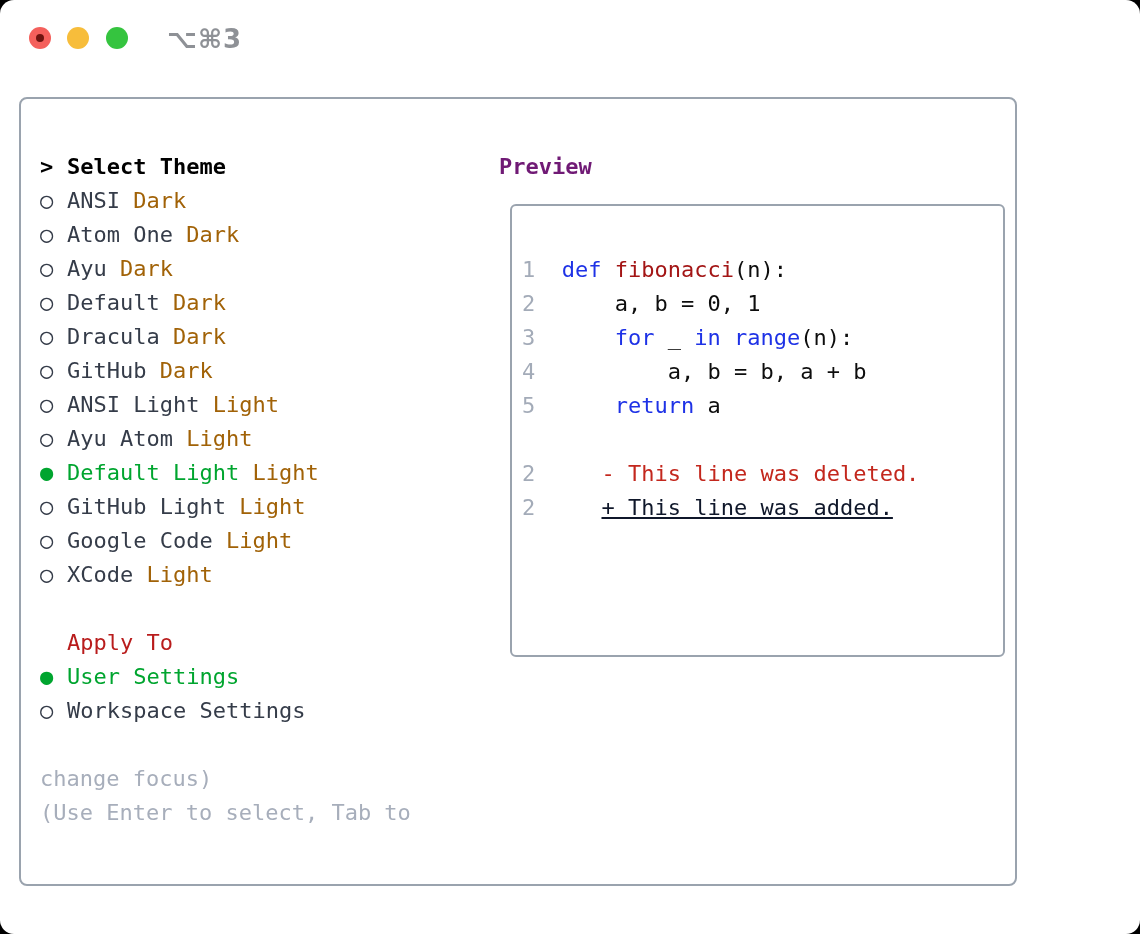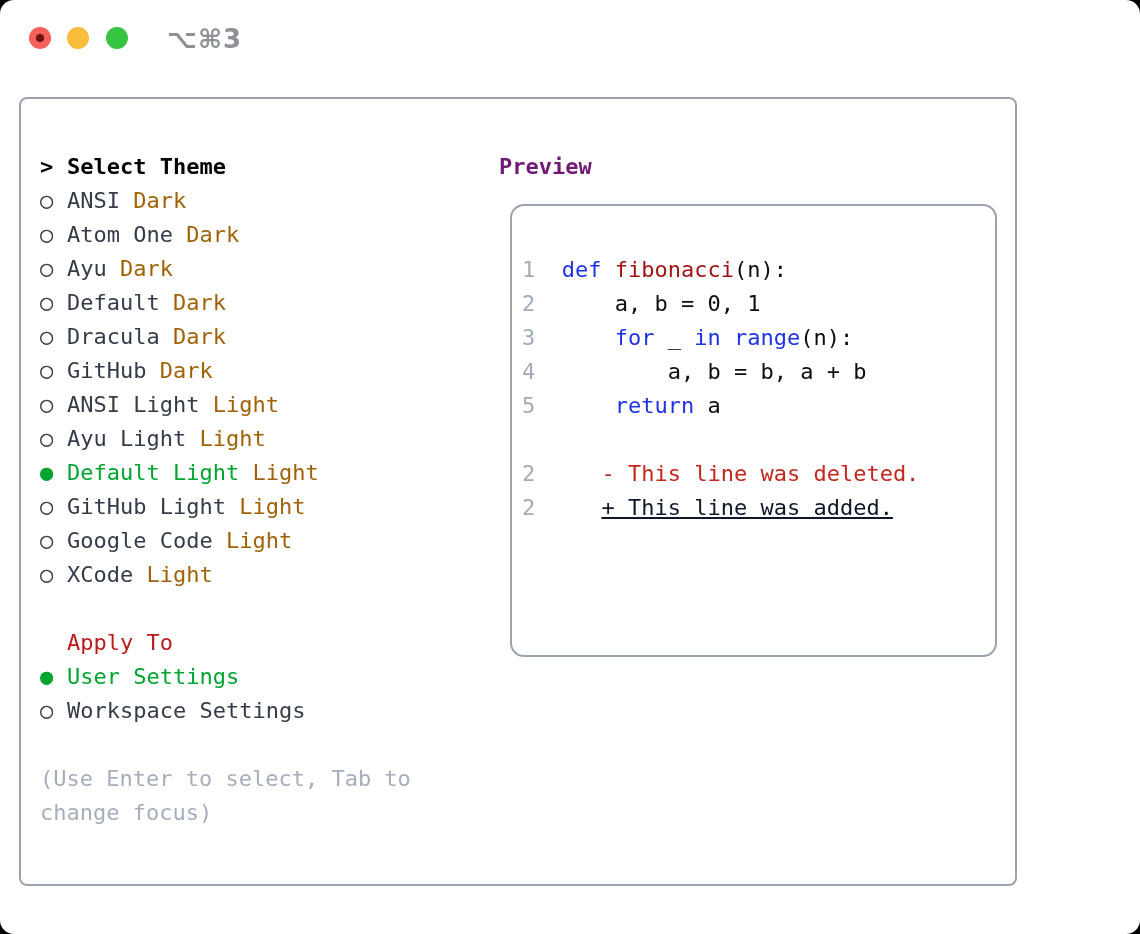--- a/index.html
+++ b/index.html
@@ -22,22 +22,22 @@
   .bullet{display:inline-block;width:27px;white-space:pre;}
   .hdr{font-weight:bold;color:#000;}
   .name{color:#353c49;}
   .ring{color:#353c49;}
   .sel{color:#00a52f;}
   .variant{color:#a16207;white-space:pre;}
   .subhdr{color:#b91c1c;}
   .help{color:#a7aebb;}
   
   .preview-title{position:absolute;left:478px;top:51px;height:34px;line-height:34px;font-size:22px;font-weight:bold;color:#701a75;}
-  .preview-box{position:absolute;left:489px;top:105px;width:473px;height:402px;border:2px solid #9aa3ae;border-radius:14px;
-               padding:47px 0 0 10px;box-sizing:content-box;overflow:hidden;}
+  .preview-box{position:absolute;left:489px;top:105px;width:473px;height:402px;border:2px solid #9aa3ae;border-radius:6px;
+               padding:47px 8px 0 10px;box-sizing:content-box;overflow:hidden;}
   .cl{height:34px;line-height:34px;font-size:22px;white-space:pre;}
   .num{color:#a3abb8;}
   .kw{color:#1e32e6;}
   .fn{color:#a31515;}
   .plain{color:#0d0d0d;}
   .ctx{color:#999fa6;}
   .del{color:#c3271d;}
   .add{color:#0f172a;text-decoration:underline;}
 </style>
 </head>
@@ -60,37 +60,37 @@
         <span class="bullet">&gt;</span><span>Select Theme</span>
       </div>
       <div>
           <div class="row"><span class="bullet ring">○</span><span class="name">ANSI</span><span class="variant"> Dark</span></div>
           <div class="row"><span class="bullet ring">○</span><span class="name">Atom One</span><span class="variant"> Dark</span></div>
           <div class="row"><span class="bullet ring">○</span><span class="name">Ayu</span><span class="variant"> Dark</span></div>
           <div class="row"><span class="bullet ring">○</span><span class="name">Default</span><span class="variant"> Dark</span></div>
           <div class="row"><span class="bullet ring">○</span><span class="name">Dracula</span><span class="variant"> Dark</span></div>
           <div class="row"><span class="bullet ring">○</span><span class="name">GitHub</span><span class="variant"> Dark</span></div>
           <div class="row"><span class="bullet ring">○</span><span class="name">ANSI Light</span><span class="variant"> Light</span></div>
-          <div class="row"><span class="bullet ring">○</span><span class="name">Ayu Light</span><span class="variant"> Light</span></div>
+          <div class="row"><span class="bullet ring">○</span><span class="name">Ayu Atom</span><span class="variant"> Light</span></div>
           <div class="row"><span class="bullet sel">●</span><span class="sel">Default Light</span><span class="variant"> Light</span></div>
           <div class="row"><span class="bullet ring">○</span><span class="name">GitHub Light</span><span class="variant"> Light</span></div>
           <div class="row"><span class="bullet ring">○</span><span class="name">Google Code</span><span class="variant"> Light</span></div>
           <div class="row"><span class="bullet ring">○</span><span class="name">XCode</span><span class="variant"> Light</span></div>
         </div>
       <div class="row"></div>
       <div class="row subhdr">
         <span class="bullet"> </span><span>Apply To</span>
       </div>
       <div>
           <div class="row"><span class="bullet sel">●</span><span class="sel">User Settings</span></div>
           <div class="row"><span class="bullet ring">○</span><span class="name">Workspace Settings</span></div>
         </div>
       <div class="row"></div>
+      <div class="row help">change focus)</div>
       <div class="row help">(Use Enter to select, Tab to</div>
-      <div class="row help">change focus)</div>
     </div>
 
     <div class="preview-title">Preview</div>
     <div class="preview-box">
         <div class="cl"><span class="num">1  </span><span class="kw">def</span><span class="plain"> </span><span class="fn">fibonacci</span><span class="plain">(n):</span></div>
         <div class="cl"><span class="num">2      </span><span class="plain">a, b = 0, 1</span></div>
         <div class="cl"><span class="num">3      </span><span class="kw">for</span><span class="plain"> _ </span><span class="kw">in</span><span class="plain"> </span><span class="kw">range</span><span class="plain">(n):</span></div>
         <div class="cl"><span class="num">4          </span><span class="plain">a, b = b, a + b</span></div>
         <div class="cl"><span class="num">5      </span><span class="kw">return</span><span class="plain"> a</span></div>
         <div class="cl"></div>

